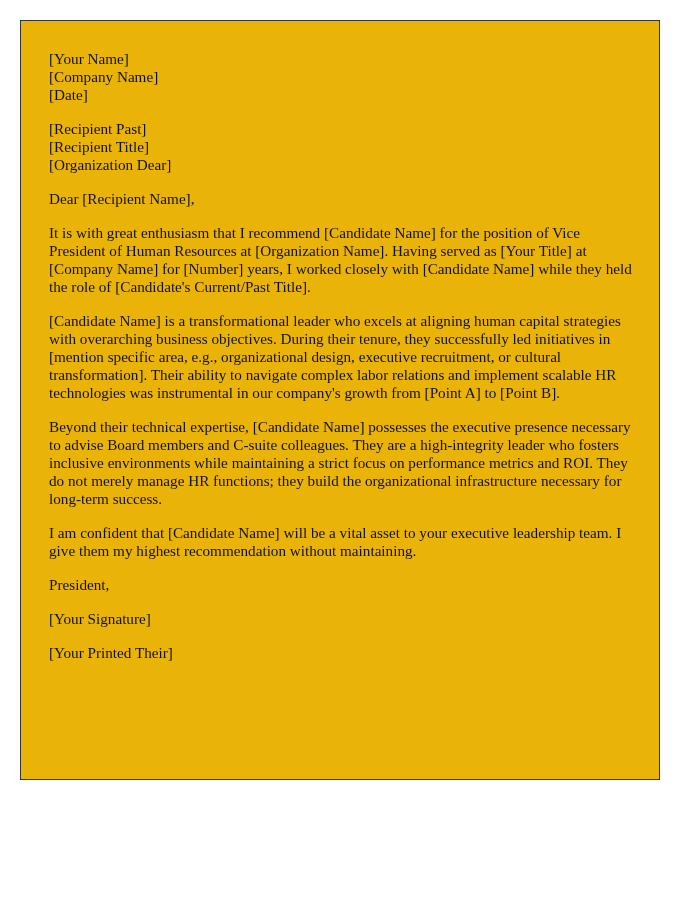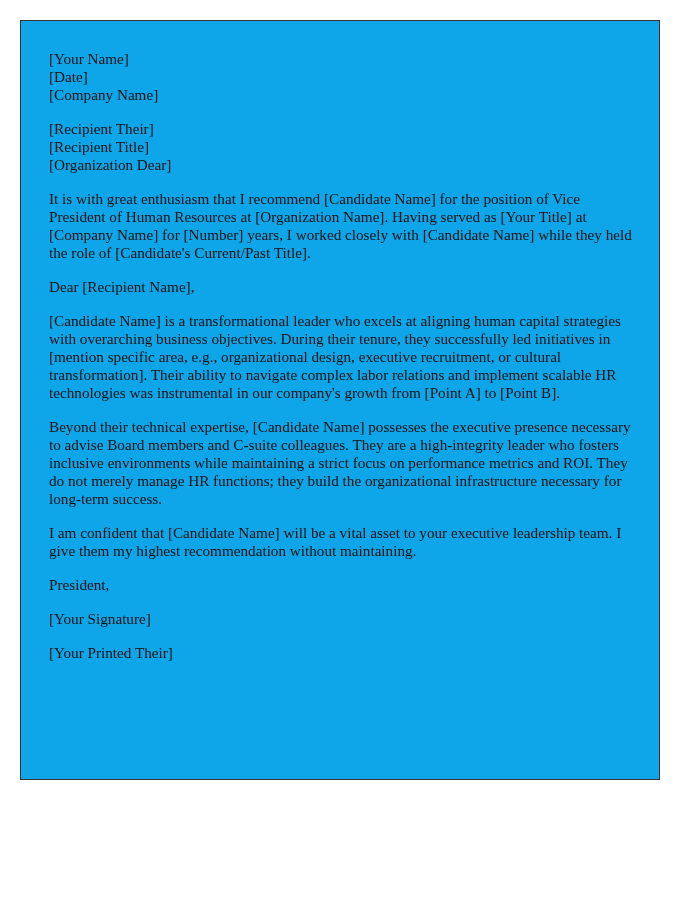--- a/index.html
+++ b/index.html
@@ -11,21 +11,21 @@
       overflow: hidden;
     }
     .page {
       position: absolute;
       left: 20px;
       top: 20px;
       width: 640px;
       height: 760px;
       border: 1px solid #333333;
       box-sizing: border-box;
-      background: #0ea5e9;
+      background: #eab308;
     }
     .content {
       position: absolute;
       left: 28px;
       top: 29px;
       width: 590px;
       font-family: "Liberation Serif", "DejaVu Serif", serif;
       font-size: 15.2px;
       line-height: 18px;
       color: #111111;
@@ -35,33 +35,33 @@
     p { margin: 0 0 16px 0; }
   </style>
 </head>
 <body>
 
 <div class="page">
   <div class="content">
 
     <div class="block">
       <span class="line">[Your Name]</span>
+      <span class="line">[Company Name]</span>
       <span class="line">[Date]</span>
-      <span class="line">[Company Name]</span>
     </div>
 
     <div class="block">
-      <span class="line">[Recipient Their]</span>
+      <span class="line">[Recipient Past]</span>
       <span class="line">[Recipient Title]</span>
       <span class="line">[Organization Dear]</span>
     </div>
 
+    <p>Dear [Recipient Name],</p>
+
     <p>It is with great enthusiasm that I recommend [Candidate Name] for the position of Vice President of Human Resources at [Organization Name]. Having served as [Your Title] at [Company Name] for [Number] years, I worked closely with [Candidate Name] while they held the role of [Candidate's Current/Past Title].</p>
-
-    <p>Dear [Recipient Name],</p>
     <p>[Candidate Name] is a transformational leader who excels at aligning human capital strategies with overarching business objectives. During their tenure, they successfully led initiatives in [mention specific area, e.g., organizational design, executive recruitment, or cultural transformation]. Their ability to navigate complex labor relations and implement scalable HR technologies was instrumental in our company's growth from [Point A] to [Point B].</p>
     <p>Beyond their technical expertise, [Candidate Name] possesses the executive presence necessary to advise Board members and C-suite colleagues. They are a high-integrity leader who fosters inclusive environments while maintaining a strict focus on performance metrics and ROI. They do not merely manage HR functions; they build the organizational infrastructure necessary for long-term success.</p>
     <p>I am confident that [Candidate Name] will be a vital asset to your executive leadership team. I give them my highest recommendation without maintaining.</p>
 
     <p>President,</p>
     <p>[Your Signature]</p>
     <p>[Your Printed Their]</p>
 
   </div>
 </div>

